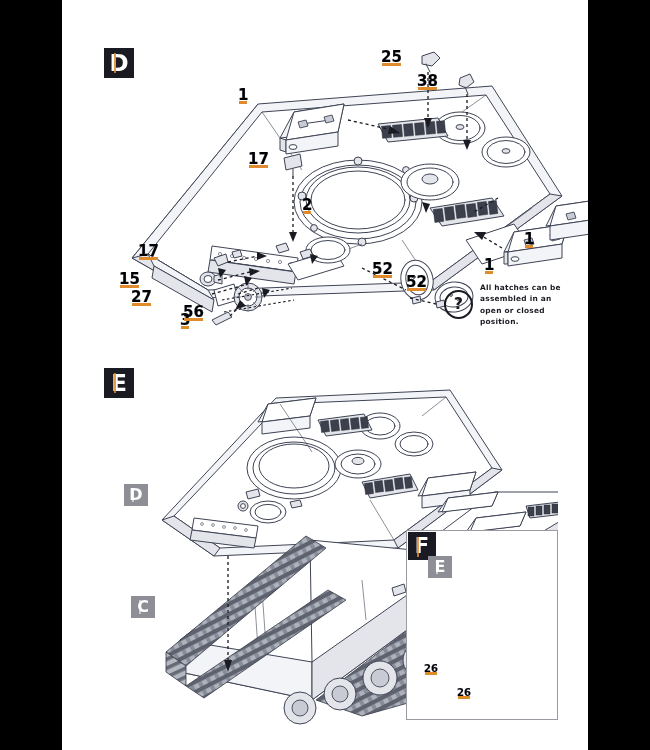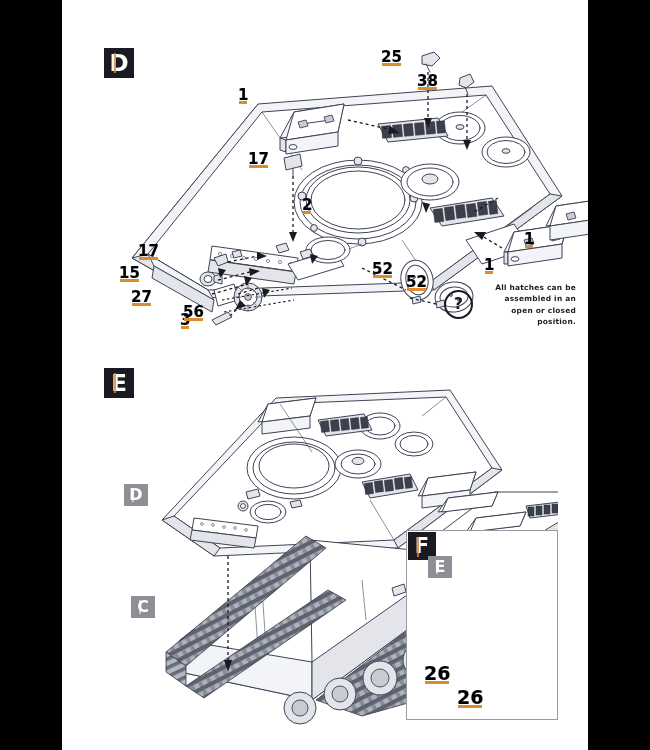--- a/index.html
+++ b/index.html
@@ -42,34 +42,34 @@
   .pn{
     position:absolute;font-weight:bold;font-size:15px;
     font-family:"DejaVu Sans", sans-serif;
     color:#000000;line-height:1;
     -webkit-text-stroke:0.2px #15203c;
   }
   .pn::after{
     content:"";position:absolute;left:1px;right:1px;bottom:-1px;height:3px;
     background:#e08a2e;
   }
-  .pn.sm{font-size:19px;}
+  .pn.sm{font-size:10px;}
 
   
   .note{
     position:absolute;display:flex;align-items:center;gap:7px;
   }
   .note .qmark{
     width:25px;height:25px;border:2px solid #1a1a22;border-radius:50%;
     color:#1a1a22;font-weight:bold;font-size:16px;line-height:24px;
     text-align:center;flex:0 0 auto;font-family:"DejaVu Sans", sans-serif;
   }
   .note .ntext{
     font-size:7.4px;font-weight:bold;line-height:1.55;color:#1a1a22;
-    font-family:"DejaVu Sans", sans-serif;letter-spacing:.25px;text-align:right;
+    font-family:"DejaVu Sans", sans-serif;letter-spacing:.25px;
   }
 
   
   .inset{
     position:absolute;border:1.5px solid #9a9aa2;background:#fff;
   }
 
   
   .art{position:absolute;left:0;top:0;width:526px;height:750px;
         pointer-events:none;}
@@ -475,21 +475,21 @@
 </svg>
 
 <div class="step-badge" style="left:42px;top:48px;">D</div>
 
 <div class="pn" style="left:176px;top:88px;">1</div>
 <div class="pn" style="left:319px;top:50px;">25</div>
 <div class="pn" style="left:355px;top:74px;">38</div>
 <div class="pn" style="left:146px;top:152px;margin-left:40px;">17</div>
 <div class="pn" style="left:240px;top:198px;">2</div>
 <div class="pn" style="left:76px;top:244px;">17</div>
-<div class="pn" style="left:57px;top:266px;">15</div>
+<div class="pn" style="left:57px;top:272px;">15</div>
 <div class="pn" style="left:69px;top:290px;">27</div>
 <div class="pn" style="left:118px;top:313px;">3</div>
 <div class="pn" style="left:121px;top:305px;">56</div>
 <div class="pn" style="left:310px;top:262px;">52</div>
 <div class="pn" style="left:344px;top:275px;">52</div>
 <div class="pn" style="left:462px;top:232px;">1</div>
 <div class="pn" style="left:422px;top:258px;">1</div>
 
 <div class="note" style="left:382px;top:282px;width:132px;">
   <div class="qmark">?</div>

